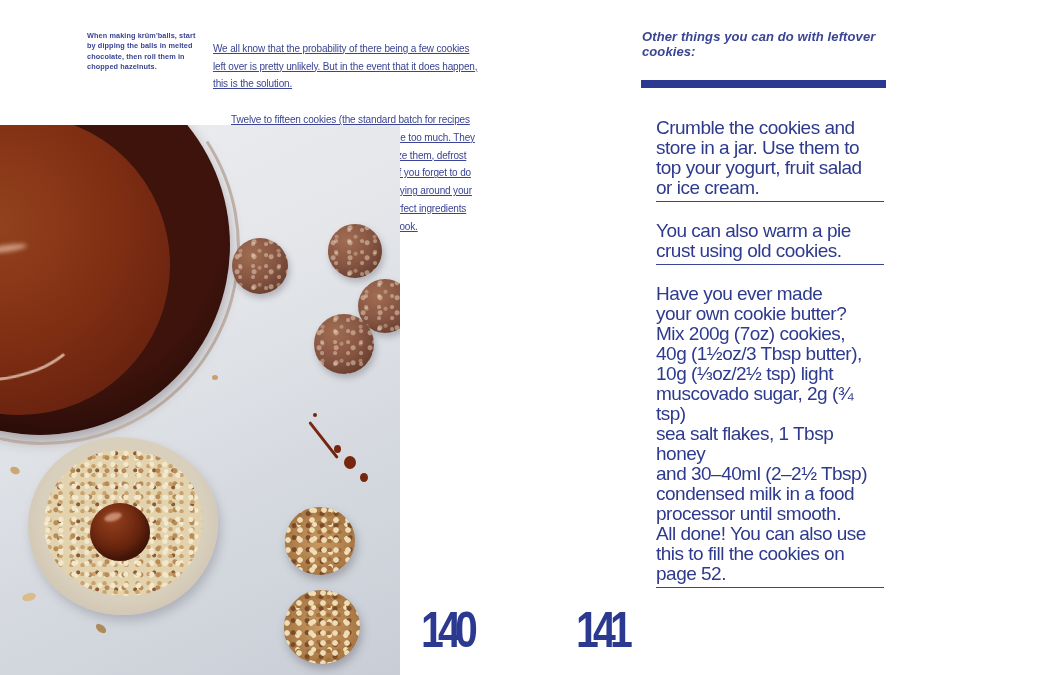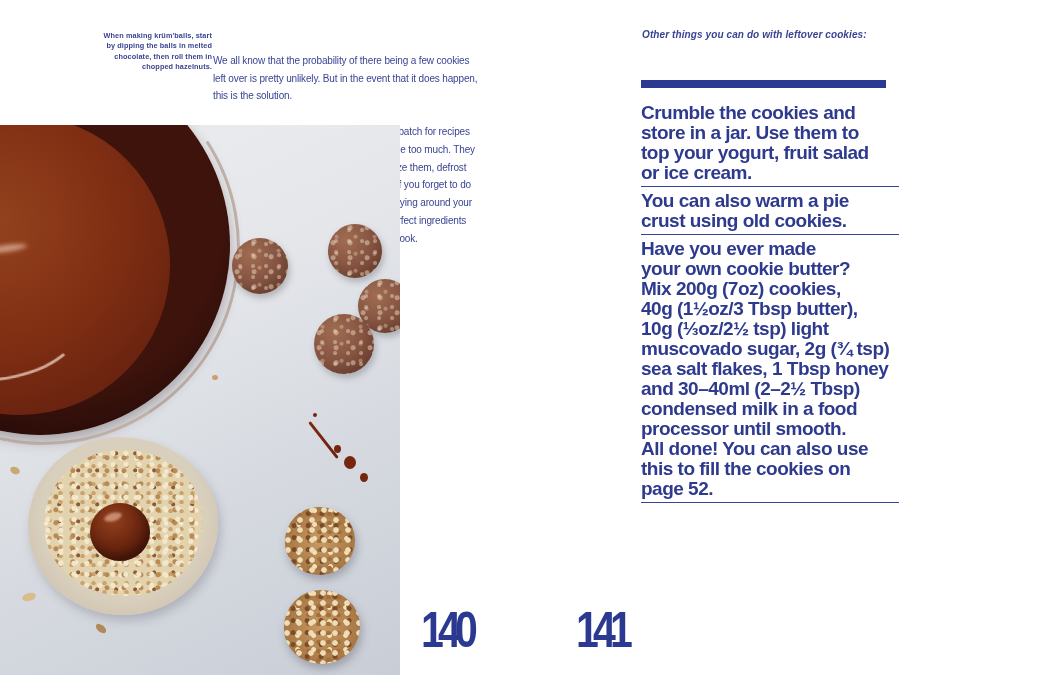--- a/index.html
+++ b/index.html
@@ -7,26 +7,26 @@
     width:1050px;height:675px;background:#ffffff;overflow:hidden;
     font-family:"Liberation Sans","DejaVu Sans",sans-serif;
     -webkit-font-smoothing:antialiased;
   }
   .spread{position:relative;width:1050px;height:675px;background:#fff;overflow:hidden;}
 
   
   .margin-note{
     position:absolute;left:87px;top:31px;width:125px;
     font-size:7.3px;line-height:10.4px;font-weight:bold;
-    color:#3a4493;white-space:pre-line;letter-spacing:.1px;text-align:right;
+    color:#3a4493;white-space:pre-line;letter-spacing:.1px;
   }
   .body-text{
-    position:absolute;left:213px;top:34px;width:292px;
+    position:absolute;left:213px;top:22px;width:292px;
     font-size:10px;line-height:17.8px;color:#3a4493;
-    letter-spacing:-.15px;white-space:pre-line;
+    letter-spacing:-.15px;white-space:pre-line;text-decoration:underline;
   }
   .body-text p{margin:0;}
   .body-text p.indented{text-indent:18px;}
 
   
   .photo{
     position:absolute;left:0;top:125px;width:400px;height:550px;overflow:hidden;
     background:linear-gradient(155deg,#ededef 0%,#e4e6ea 35%,#d6dae0 65%,#c9cdd6 100%);
   }
   .bowl{
@@ -123,28 +123,28 @@
 
   .crumb{position:absolute;border-radius:50%;background:#caa874;}
   .crumb.c1{left:10px;top:342px;width:10px;height:7px;transform:rotate(25deg);}
   .crumb.c2{left:22px;top:468px;width:14px;height:8px;transform:rotate(-15deg);background:#d8bc8c;}
   .crumb.c3{left:95px;top:500px;width:12px;height:7px;transform:rotate(40deg);background:#b08a58;}
   .crumb.c4{left:212px;top:250px;width:6px;height:5px;background:#caa06a;}
 
   
   .intro-note{
     position:absolute;left:642px;top:29px;width:260px;
-    font-size:10px;font-style:italic;font-weight:bold;
+    font-size:13px;font-style:italic;font-weight:bold;
     color:#3a4493;letter-spacing:.1px;
   }
   .accent-bar{position:absolute;left:641px;top:80px;width:245px;height:8px;background:#2b3990;}
   .tip-list{position:absolute;left:641px;top:92px;width:258px;}
   .tip{
-    margin:0;padding:4px 0 3px;
-    font-size:19px;line-height:20px;font-weight:bold;color:#2e3a8e;
+    margin:15px;padding:4px 0 3px;
+    font-size:19px;line-height:20px;font-weight:normal;color:#2e3a8e;
     letter-spacing:-.5px;white-space:pre-line;
     border-bottom:1.5px solid #3a4496;
   }
   .tip.first{padding-top:11px;}
 
   
   .pagenum{
     position:absolute;top:606px;
     font-size:50px;font-weight:bold;color:#2b3990;
     letter-spacing:-7px;transform:scaleX(.82);transform-origin:left top;

